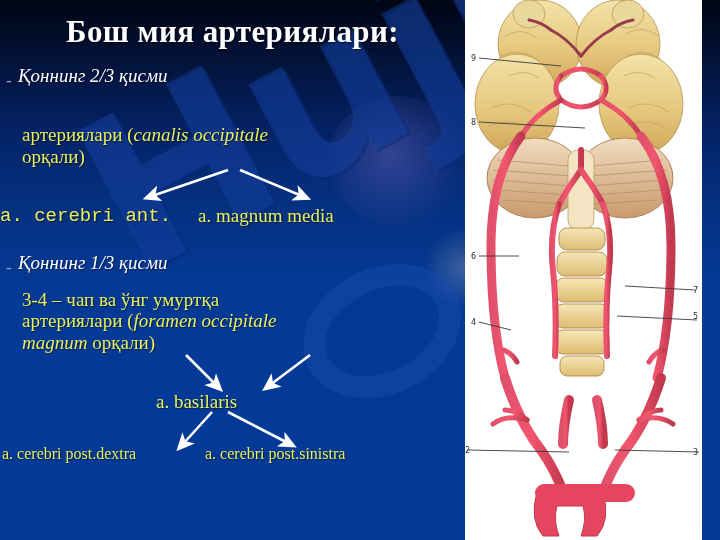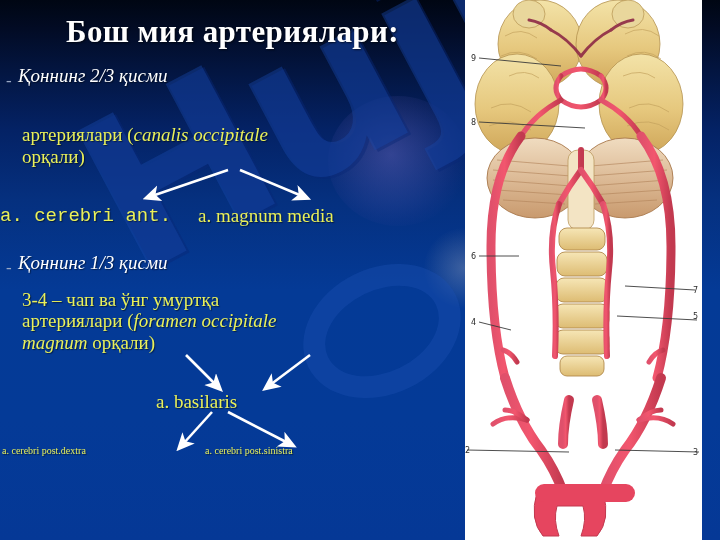--- a/index.html
+++ b/index.html
@@ -139,21 +139,21 @@
 
   .label {
     position: absolute;
     font-family: "Liberation Serif", serif;
     font-size: 19px;
     color: #e9f05a;
     white-space: nowrap;
     text-shadow: 1px 1px 1px rgba(0,0,0,0.5);
   }
   .label-sm {
-    font-size: 10px;
+    font-size: 16px;
     text-align: center;
   }
 
   
   #arrows {
     position: absolute;
     left: 0; top: 0;
     width: 465px; height: 540px;
     pointer-events: none;
   }

